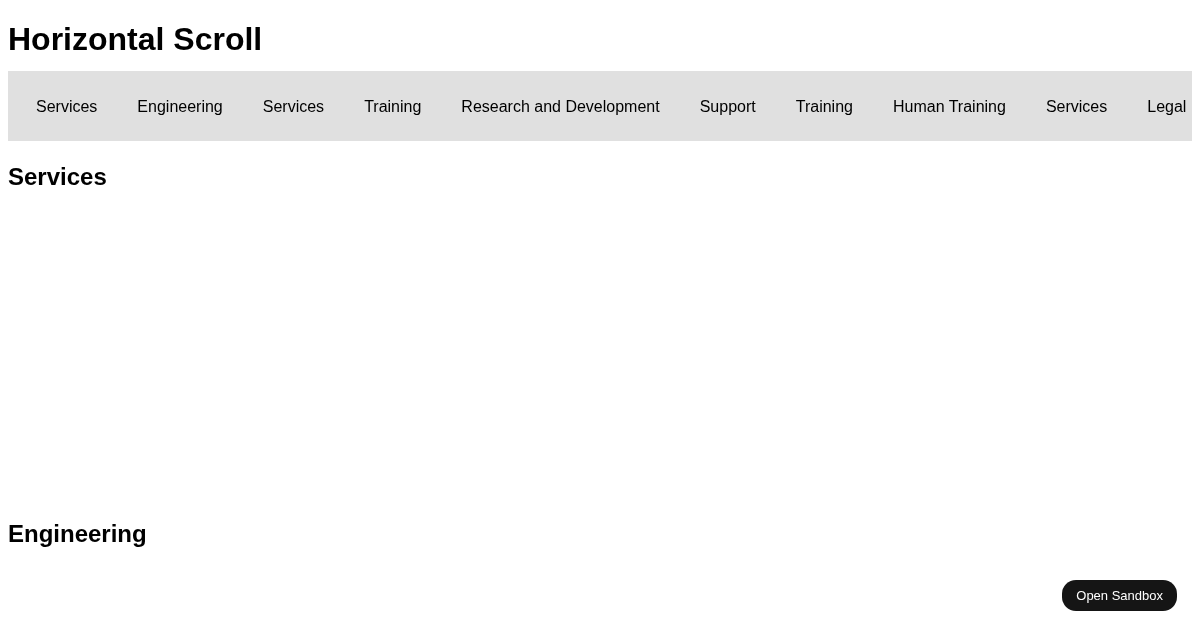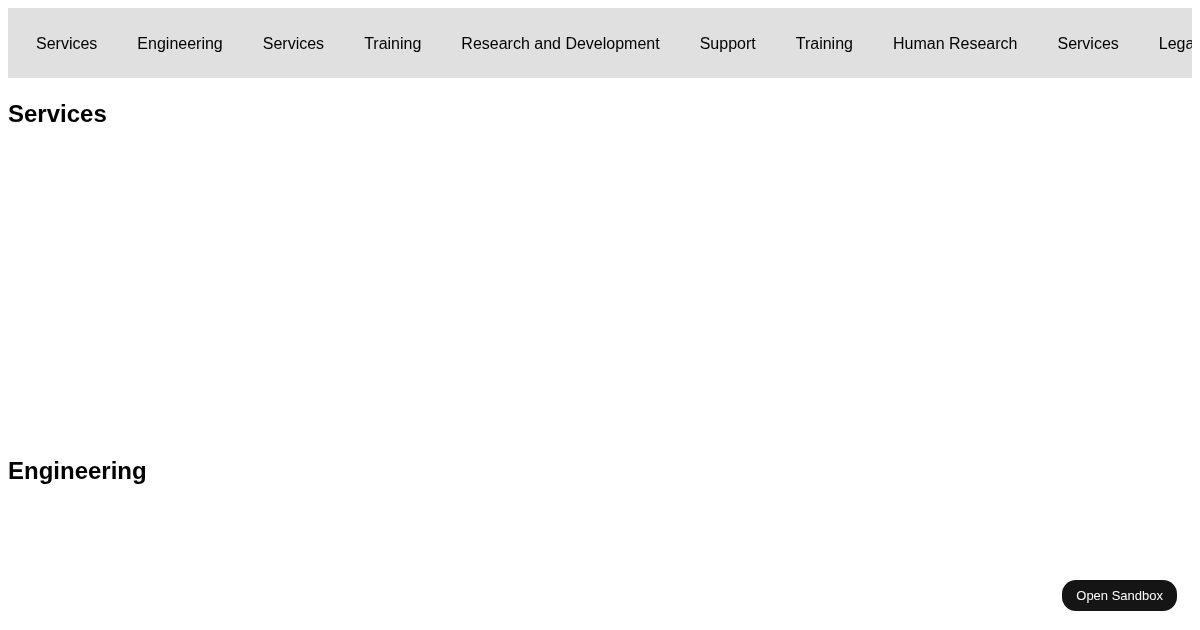--- a/index.html
+++ b/index.html
@@ -101,31 +101,32 @@
     cursor: pointer;
     font-family: "Liberation Sans", sans-serif;
     white-space: nowrap;
   }
 </style>
 </head>
 <body>
 
 <div class="page">
 
+  <h1 class="page-title">Horizontal Scroll</h1>
 
   <div class="nav-bar">
     <div class="nav-inner">
       <a class="nav-item">Services</a>
       <a class="nav-item">Engineering</a>
       <a class="nav-item">Services</a>
       <a class="nav-item">Training</a>
       <a class="nav-item">Research and Development</a>
       <a class="nav-item">Support</a>
       <a class="nav-item">Training</a>
-      <a class="nav-item">Human Research</a>
+      <a class="nav-item">Human Training</a>
       <a class="nav-item">Services</a>
       <a class="nav-item">Legal</a>
     </div>
   </div>
 
   <div class="section">
     <h2 class="section-heading">Services</h2>
     <div class="section-body"></div>
   </div>
 

